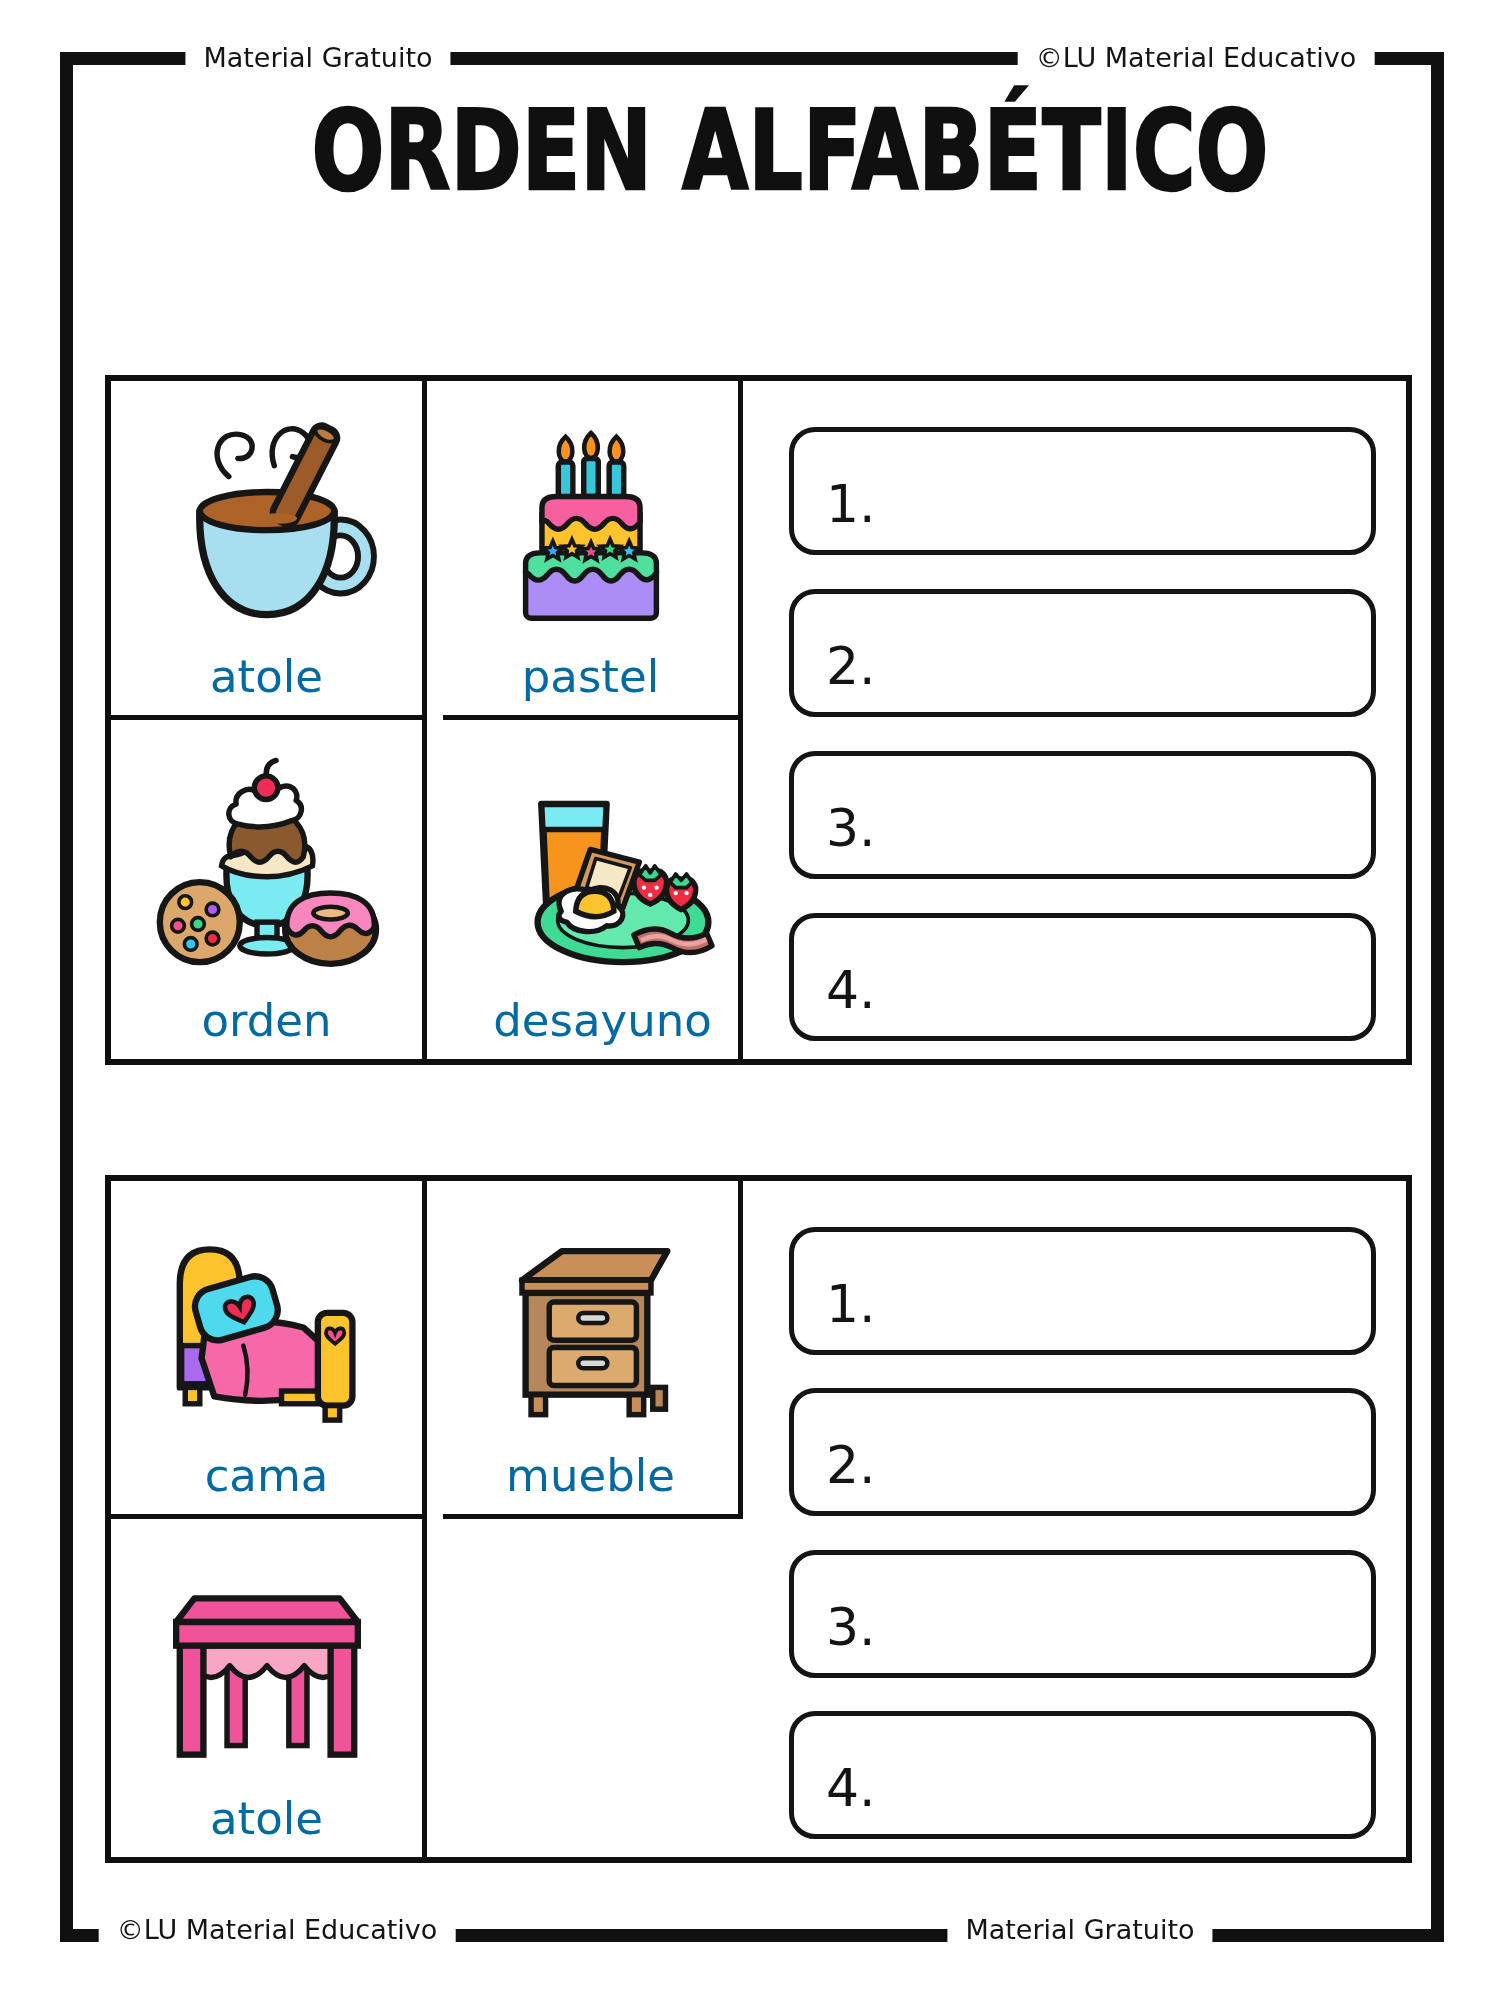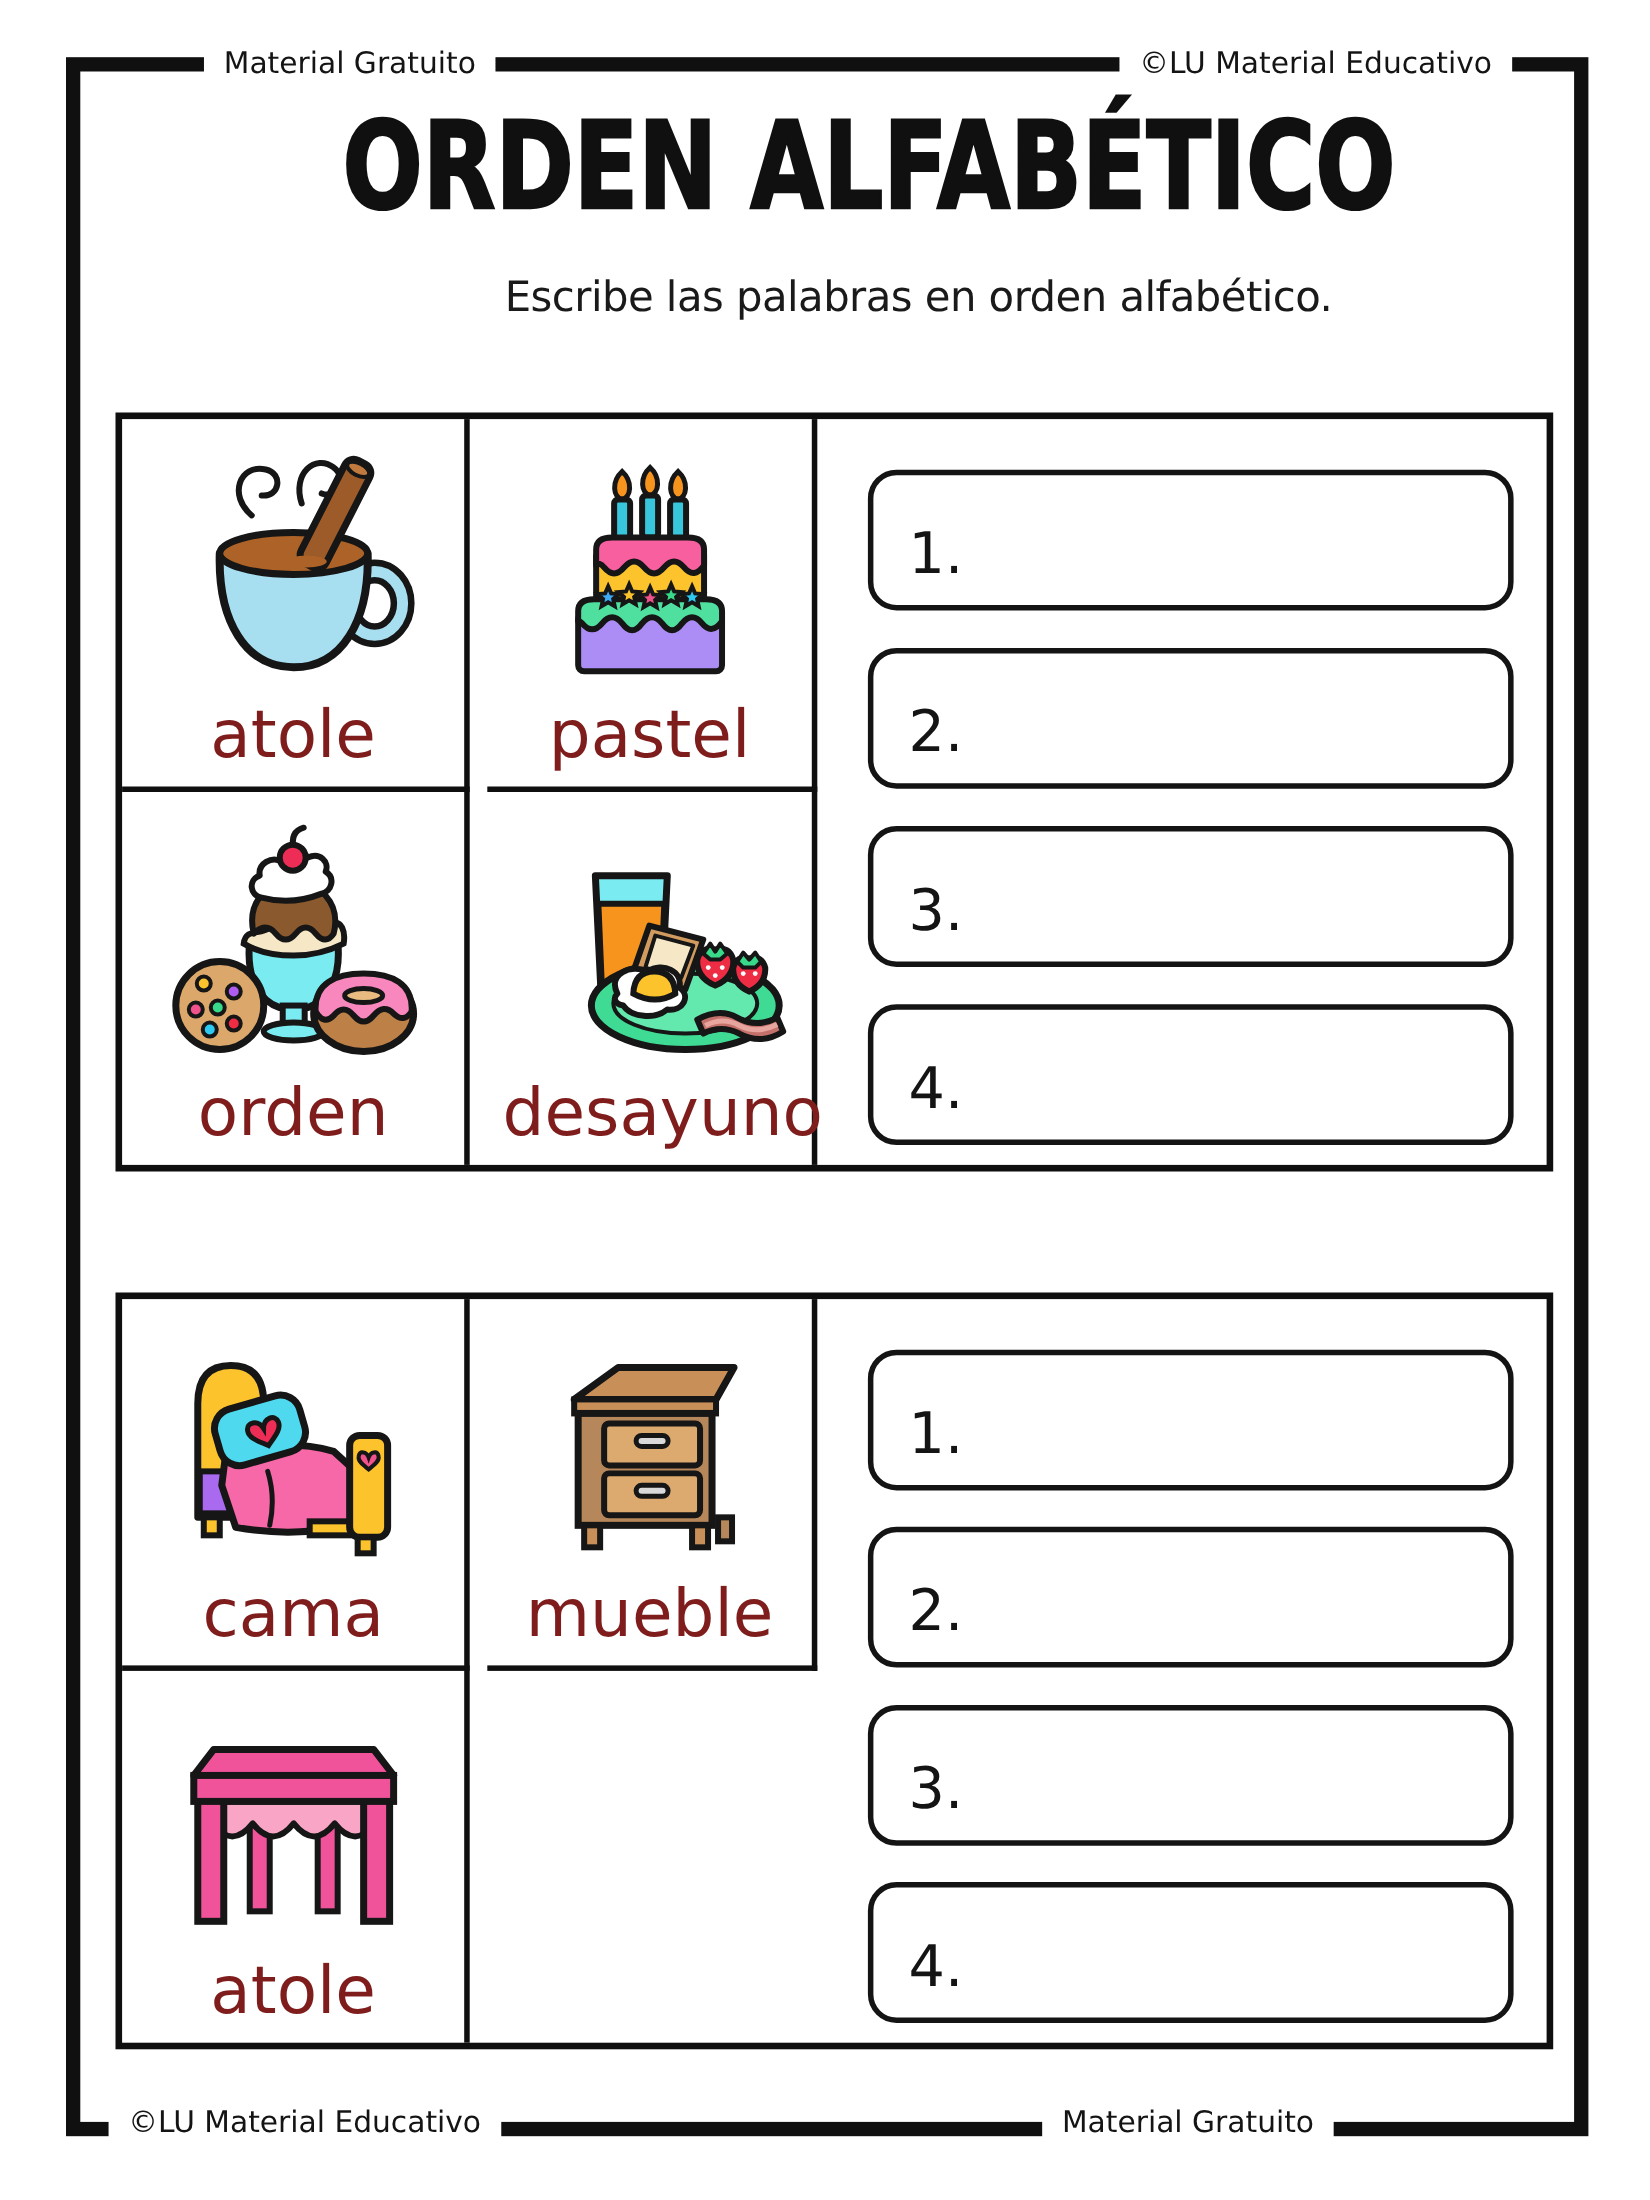--- a/index.html
+++ b/index.html
@@ -35,21 +35,21 @@
   #table-2{top:1175px;height:688px;}
 
   .word-cell{border-right:5px solid #0f0f0f;display:flex;flex-direction:column;
              align-items:center;justify-content:flex-end;padding:12px 6px 10px;box-sizing:border-box;}
   .row1{border-bottom:5px solid #0f0f0f;}
   .pos-a{grid-column:1;grid-row:1;} .pos-b{grid-column:2;grid-row:1;margin-left:16px;}
   .pos-c{grid-column:1;grid-row:2;} .pos-d{grid-column:2;grid-row:2;margin-left:40px;}
 
   .word-icon{flex:1;display:flex;align-items:center;justify-content:center;width:100%;}
   .word-icon svg{width:238px;height:218px;}
-  .word-label{font-size:60px;line-height:1.1;color:#7f1d1d;padding-bottom:4px;}
+  .word-label{font-size:45px;line-height:1.1;color:#0369a1;padding-bottom:4px;}
 
   .answer-cell{grid-column:3;grid-row:1 / 3;display:flex;flex-direction:column;
                justify-content:space-between;padding:46px 30px 18px 46px;box-sizing:border-box;}
   .answer-box{height:128px;border:5px solid #141414;border-radius:26px;background:#fff;
               display:flex;align-items:center;padding-left:32px;box-sizing:border-box;}
   .answer-num{font-size:52px;color:#141414;padding-top:26px;line-height:1;}
 
   .lu-logo{position:absolute;left:1338px;top:1816px;font-size:160px;font-weight:bold;
            line-height:1;color:#ffffff;-webkit-text-stroke:7px #141414;letter-spacing:-6px;
            z-index:4;}
@@ -62,21 +62,20 @@
 <div class="page">
 
   <div class="frame"></div>
 
   <div class="edge-label" id="lbl-tl">Material Gratuito</div>
   <div class="edge-label" id="lbl-tr">©LU Material Educativo</div>
   <div class="edge-label" id="lbl-bl">©LU Material Educativo</div>
   <div class="edge-label" id="lbl-br">Material Gratuito</div>
 
   <h1 class="title">ORDEN ALFABÉTICO</h1>
-  <p class="subtitle">Escribe las palabras en orden alfabético.</p>
 
   <section class="word-table" id="table-1">
 
     <div class="word-cell row1 pos-a">
       <div class="word-icon">
         <svg viewBox="0 0 260 240">
           <path d="M88,70 C64,50 76,18 102,24 C120,28 116,52 98,50" fill="none" stroke="#161616" stroke-width="6" stroke-linecap="round"></path>
           <path d="M138,58 C128,28 152,8 170,22 C184,32 174,54 158,48" fill="none" stroke="#161616" stroke-width="6" stroke-linecap="round"></path>
           <ellipse cx="211" cy="158" rx="28" ry="32" fill="none" stroke="#161616" stroke-width="24"></ellipse>
           <ellipse cx="211" cy="158" rx="28" ry="32" fill="none" stroke="var(--mug-blue)" stroke-width="11"></ellipse>

